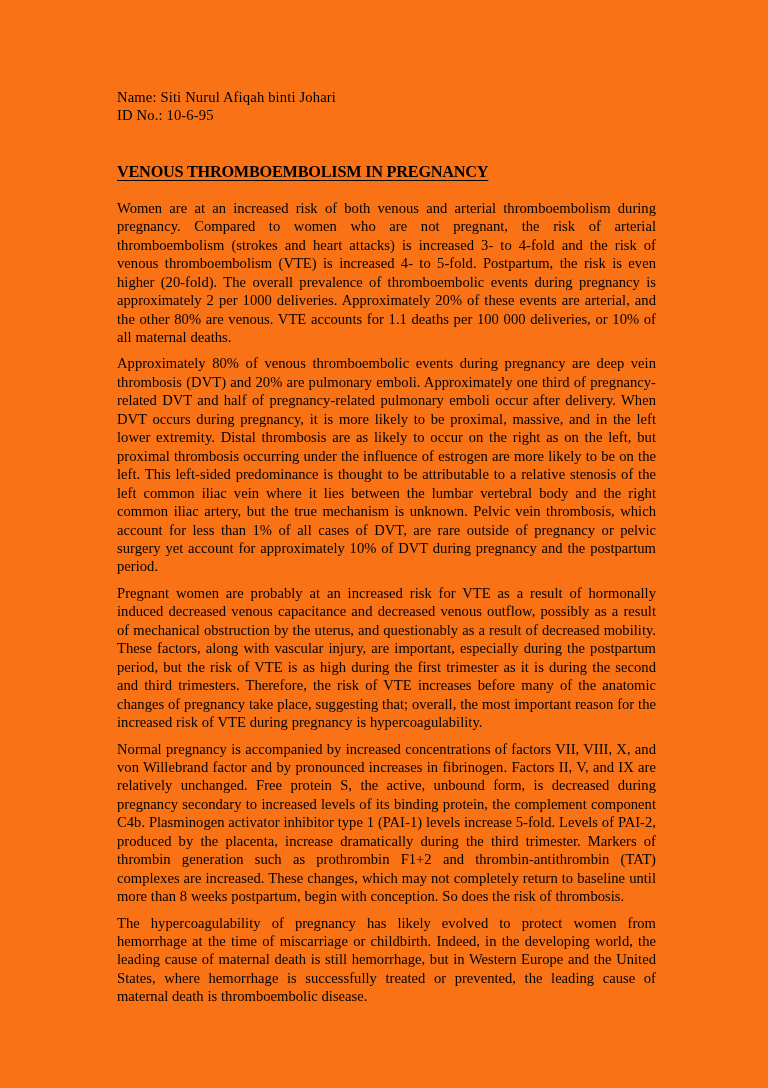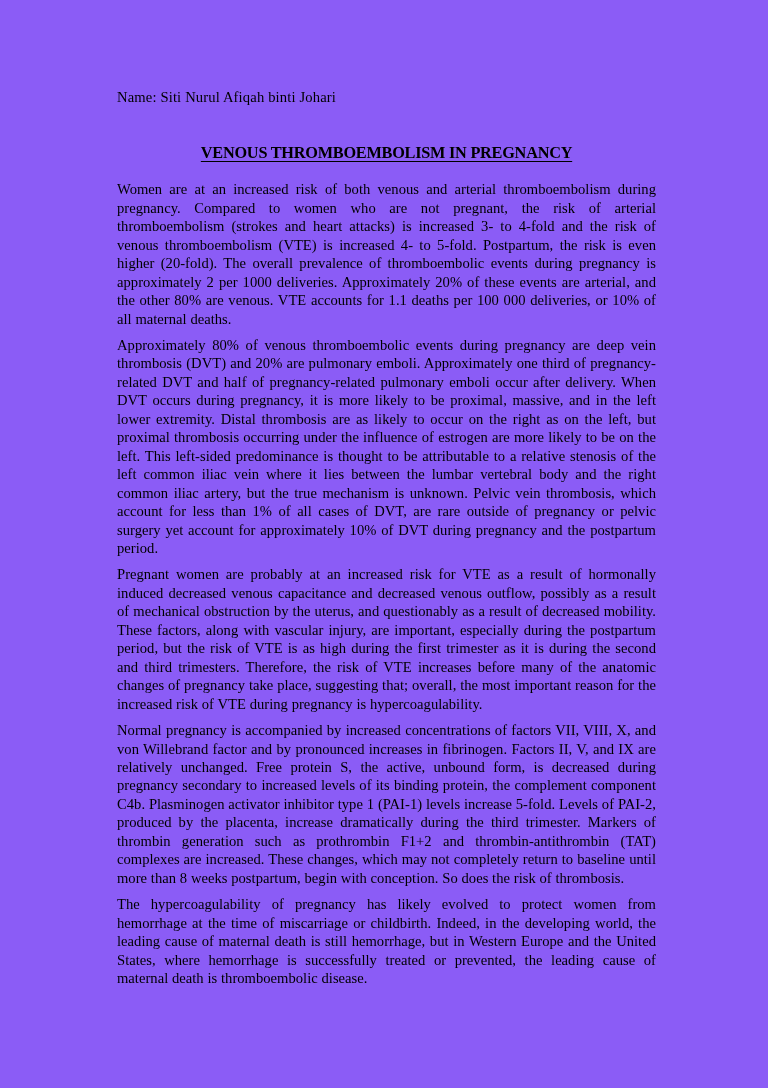--- a/index.html
+++ b/index.html
@@ -11,21 +11,21 @@
     width: 768px;
     height: 1088px;
     font-family: "Liberation Serif", "DejaVu Serif", serif;
     color: #000000;
     -webkit-font-smoothing: antialiased;
   }
   .page {
     position: relative;
     width: 768px;
     height: 1088px;
-    background: #8b5cf6;
+    background: #f97316;
     box-sizing: border-box;
   }
   .sheet {
     position: absolute;
     left: 117px;
     top: 88px;
     width: 539px;
   }
   .meta-line {
     font-size: 14.6px;
@@ -36,21 +36,20 @@
   .doc-title {
     margin-top: 36px;
     margin-bottom: 0;
     font-size: 16.3px;
     line-height: 21px;
     font-weight: bold;
     letter-spacing: -0.25px;
     text-decoration: underline;
     text-underline-offset: 3px;
     white-space: nowrap;
-    text-align: center;
   }
   .para {
     margin: 0;
     font-size: 14.6px;
     line-height: 18.45px;
     text-align: justify;
     text-justify: inter-word;
     letter-spacing: 0.02px;
     word-spacing: 0.1px;
   }
@@ -62,20 +61,21 @@
   }
 </style>
 </head>
 <body>
 
 <div class="page">
   <div class="sheet">
 
     <div class="meta-line">Name: Siti Nurul Afiqah binti Johari</div>
 
+    <div class="meta-line">ID No.: 10-6-95</div>
 
     <h1 class="doc-title">VENOUS THROMBOEMBOLISM IN PREGNANCY</h1>
 
     <p class="para first-body">Women are at an increased risk of both venous and arterial thromboembolism during pregnancy. Compared to women who are not pregnant, the risk of arterial thromboembolism (strokes and heart attacks) is increased 3- to 4-fold and the risk of venous thromboembolism (VTE) is increased 4- to 5-fold. Postpartum, the risk is even higher (20-fold). The overall prevalence of thromboembolic events during pregnancy is approximately 2 per 1000 deliveries. Approximately 20% of these events are arterial, and the other 80% are venous. VTE accounts for 1.1 deaths per 100 000 deliveries, or 10% of all maternal deaths.</p>
 
     <p class="para">Approximately 80% of venous thromboembolic events during pregnancy are deep vein thrombosis (DVT) and 20% are pulmonary emboli. Approximately one third of pregnancy-related DVT and half of pregnancy-related pulmonary emboli occur after delivery. When DVT occurs during pregnancy, it is more likely to be proximal, massive, and in the left lower extremity. Distal thrombosis are as likely to occur on the right as on the left, but proximal thrombosis occurring under the influence of estrogen are more likely to be on the left. This left-sided predominance is thought to be attributable to a relative stenosis of the left common iliac vein where it lies between the lumbar vertebral body and the right common iliac artery, but the true mechanism is unknown. Pelvic vein thrombosis, which account for less than 1% of all cases of DVT, are rare outside of pregnancy or pelvic surgery yet account for approximately 10% of DVT during pregnancy and the postpartum period.</p>
 
     <p class="para">Pregnant women are probably at an increased risk for VTE as a result of hormonally induced decreased venous capacitance and decreased venous outflow, possibly as a result of mechanical obstruction by the uterus, and questionably as a result of decreased mobility. These factors, along with vascular injury, are important, especially during the postpartum period, but the risk of VTE is as high during the first trimester as it is during the second and third trimesters. Therefore, the risk of VTE increases before many of the anatomic changes of pregnancy take place, suggesting that; overall, the most important reason for the increased risk of VTE during pregnancy is hypercoagulability.</p>
 
     <p class="para">Normal pregnancy is accompanied by increased concentrations of factors VII, VIII, X, and von Willebrand factor and by pronounced increases in fibrinogen. Factors II, V, and IX are relatively unchanged. Free protein S, the active, unbound form, is decreased during pregnancy secondary to increased levels of its binding protein, the complement component C4b. Plasminogen activator inhibitor type 1 (PAI-1) levels increase 5-fold. Levels of PAI-2, produced by the placenta, increase dramatically during the third trimester. Markers of thrombin generation such as prothrombin F1+2 and thrombin-antithrombin (TAT) complexes are increased. These changes, which may not completely return to baseline until more than 8 weeks postpartum, begin with conception. So does the risk of thrombosis.</p>

